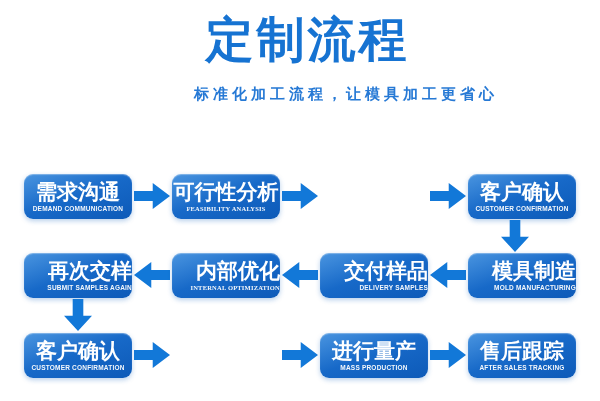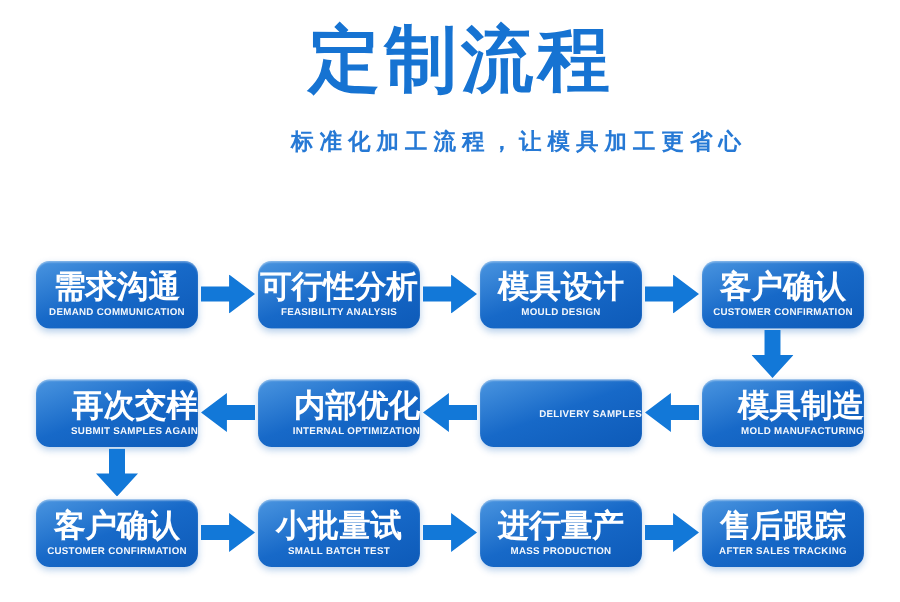--- a/index.html
+++ b/index.html
@@ -81,21 +81,21 @@
   .arrow-left {
     width: 36px; height: 26px;
     clip-path: polygon(100% 31%, 48% 31%, 48% 0, 0 50%, 48% 100%, 48% 69%, 100% 69%);
   }
   .arrow-down {
     width: 28px; height: 32px;
     clip-path: polygon(31% 0, 69% 0, 69% 52%, 100% 52%, 50% 100%, 0 52%, 31% 52%);
   }
 
   
-  .c1 { left: 24px; }  .c2 { left: 172px; } .c3 { left: 320px; } .c4 { left: 468px; }
+  .c1 { left: 24px; }  .c2 { left: 172px; font-family: Liberation Serif, serif; } .c3 { left: 320px; } .c4 { left: 468px; }
   .r1 { top: 174px; }  .r2 { top: 253px; align-items: flex-end; }  .r3 { top: 333px; }
 
   .ha1 { left: 134px; } .ha2 { left: 282px; } .ha3 { left: 430px; }
   .har1 { top: 183px; } .har2 { top: 262px; } .har3 { top: 342px; }
 </style>
 </head>
 <body>
 
 <div class="poster">
 
@@ -105,62 +105,55 @@
   <div class="box c1 r1">
     <div class="zh">需求沟通</div>
     <div class="en">DEMAND COMMUNICATION</div>
   </div>
   <div class="arrow arrow-right ha1 har1"></div>
   <div class="box c2 r1">
     <div class="zh">可行性分析</div>
     <div class="en">FEASIBILITY ANALYSIS</div>
   </div>
   <div class="arrow arrow-right ha2 har1"></div>
-  <div class="box c3 r1">
-    <div class="zh">模具设计</div>
-    <div class="en">MOULD DESIGN</div>
-  </div>
   <div class="arrow arrow-right ha3 har1"></div>
   <div class="box c4 r1">
     <div class="zh">客户确认</div>
     <div class="en">CUSTOMER CONFIRMATION</div>
   </div>
 
   <div class="arrow arrow-down" style="left:501px; top:220px;"></div>
 
   <div class="box c1 r2">
     <div class="zh">再次交样</div>
     <div class="en">SUBMIT SAMPLES AGAIN</div>
   </div>
   <div class="arrow arrow-left ha1 har2"></div>
   <div class="box c2 r2">
     <div class="zh">内部优化</div>
     <div class="en">INTERNAL OPTIMIZATION</div>
   </div>
   <div class="arrow arrow-left ha2 har2"></div>
   <div class="box c3 r2">
+    <div class="zh">交付样品</div>
     <div class="en">DELIVERY SAMPLES</div>
   </div>
   <div class="arrow arrow-left ha3 har2"></div>
   <div class="box c4 r2">
     <div class="zh">模具制造</div>
     <div class="en">MOLD MANUFACTURING</div>
   </div>
 
   <div class="arrow arrow-down" style="left:64px; top:299px;"></div>
 
   <div class="box c1 r3">
     <div class="zh">客户确认</div>
     <div class="en">CUSTOMER CONFIRMATION</div>
   </div>
   <div class="arrow arrow-right ha1 har3"></div>
-  <div class="box c2 r3">
-    <div class="zh">小批量试</div>
-    <div class="en">SMALL BATCH TEST</div>
-  </div>
   <div class="arrow arrow-right ha2 har3"></div>
   <div class="box c3 r3">
     <div class="zh">进行量产</div>
     <div class="en">MASS PRODUCTION</div>
   </div>
   <div class="arrow arrow-right ha3 har3"></div>
   <div class="box c4 r3">
     <div class="zh">售后跟踪</div>
     <div class="en">AFTER SALES TRACKING</div>
   </div>

